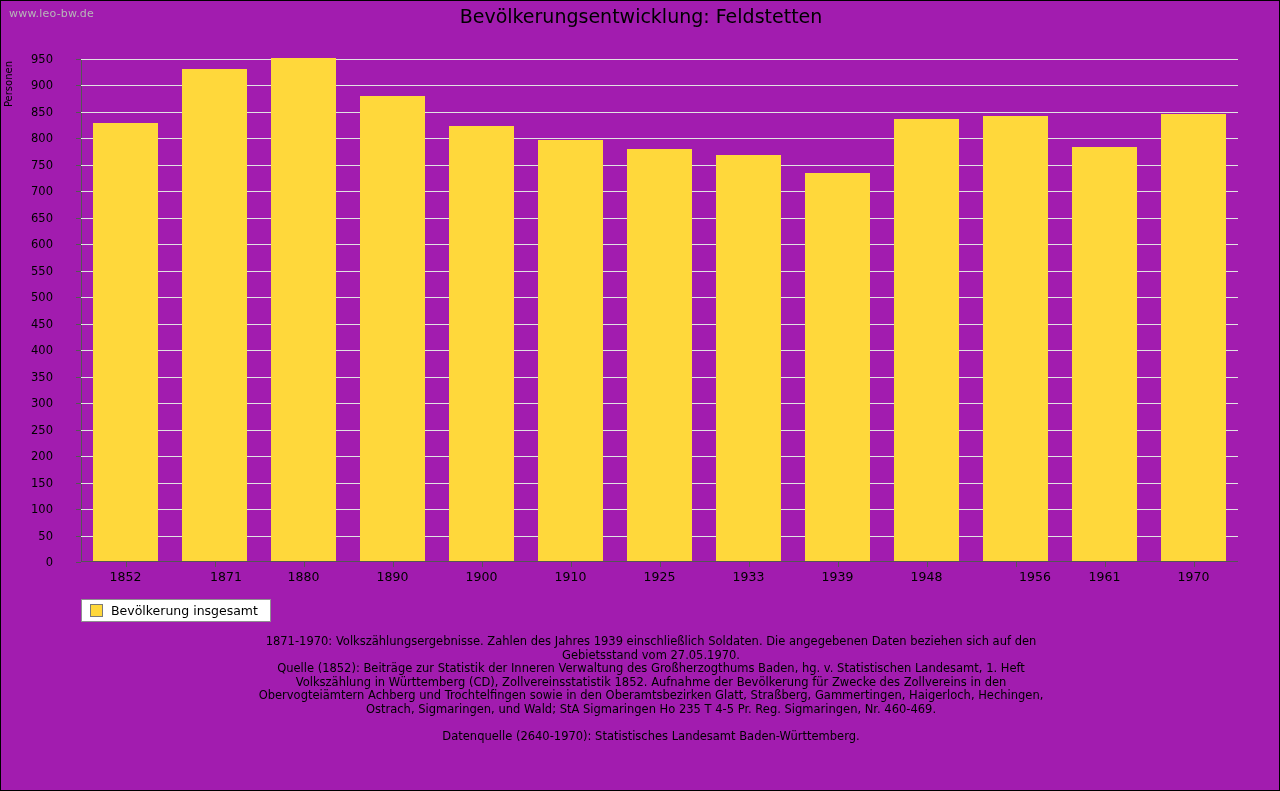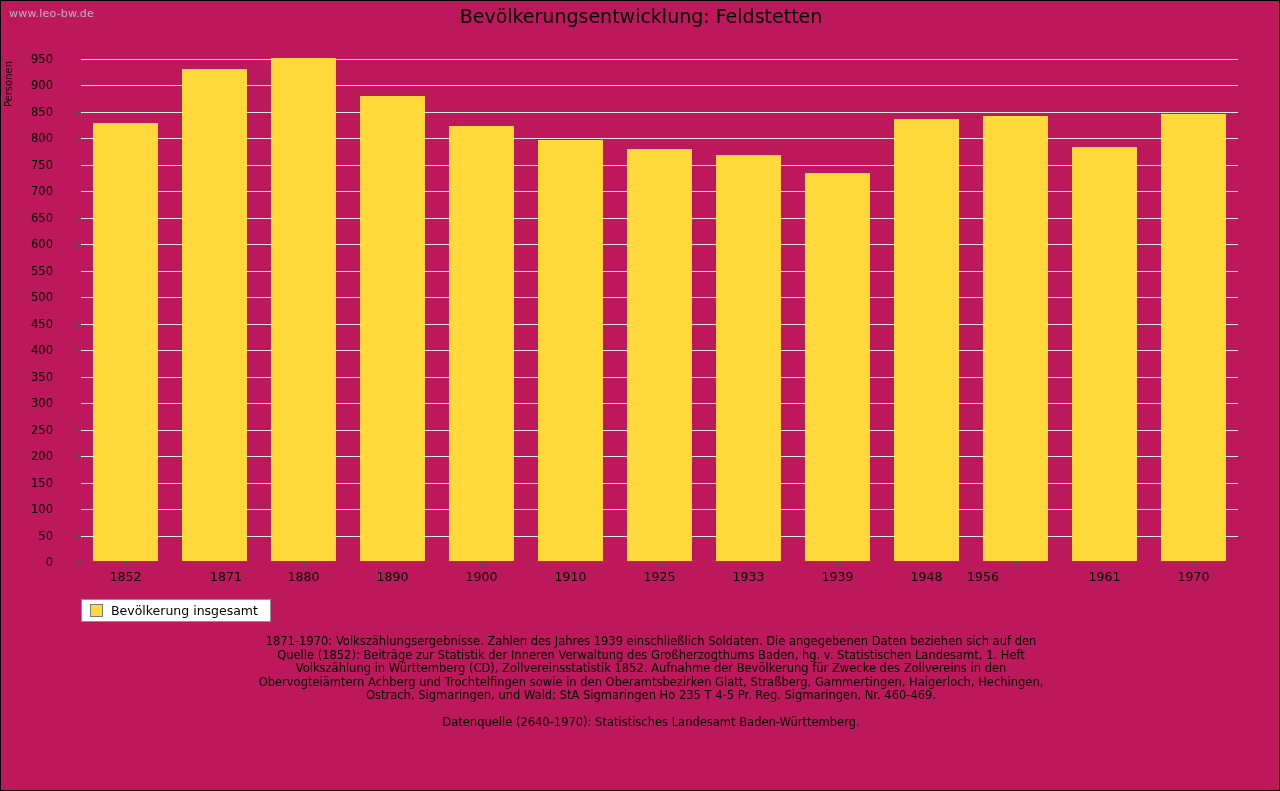--- a/index.html
+++ b/index.html
@@ -7,21 +7,21 @@
     padding: 0;
     background: #ffffff;
   }
   body {
     font-family: "DejaVu Sans", sans-serif;
   }
   #page {
     position: relative;
     width: 1280px;
     height: 791px;
-    background: #be185d;
+    background: #a21caf;
     border: 1px solid #000000;
     box-sizing: border-box;
     overflow: hidden;
   }
   #watermark {
     position: absolute;
     left: 8px;
     top: 6px;
     font-size: 11px;
     color: #b8b8b8;
@@ -271,32 +271,33 @@
       <div class="xtick-label" style="left: 124.5px;">1852</div>
       <div class="xtick-label" style="left: 225px; text-align: right;">1871</div>
       <div class="xtick-label" style="left: 302.5px;">1880</div>
       <div class="xtick-label" style="left: 391.5px;">1890</div>
       <div class="xtick-label" style="left: 480.5px;">1900</div>
       <div class="xtick-label" style="left: 569.5px;">1910</div>
       <div class="xtick-label" style="left: 658.5px;">1925</div>
       <div class="xtick-label" style="left: 747.5px;">1933</div>
       <div class="xtick-label" style="left: 836.5px;">1939</div>
       <div class="xtick-label" style="left: 925.5px;">1948</div>
-      <div class="xtick-label" style="left: 982px;">1956</div>
+      <div class="xtick-label" style="left: 1034px;">1956</div>
       <div class="xtick-label" style="left: 1103.5px;">1961</div>
       <div class="xtick-label" style="left: 1192.5px;">1970</div>
     </div>
 
   <div id="legend">
     <span class="swatch"></span>
     <span class="legend-label">Bevölkerung insgesamt</span>
   </div>
 
   <div id="notes">
     <div class="para">1871-1970: Volkszählungsergebnisse. Zahlen des Jahres 1939 einschließlich Soldaten. Die angegebenen Daten beziehen sich auf den</div>
+    <div class="para">Gebietsstand vom 27.05.1970.</div>
     <div class="para">Quelle (1852): Beiträge zur Statistik der Inneren Verwaltung des Großherzogthums Baden, hg. v. Statistischen Landesamt, 1. Heft</div>
     <div class="para">Volkszählung in Württemberg (CD), Zollvereinsstatistik 1852. Aufnahme der Bevölkerung für Zwecke des Zollvereins in den</div>
     <div class="para">Obervogteiämtern Achberg und Trochtelfingen sowie in den Oberamtsbezirken Glatt, Straßberg, Gammertingen, Haigerloch, Hechingen,</div>
     <div class="para">Ostrach, Sigmaringen, und Wald; StA Sigmaringen Ho 235 T 4-5 Pr. Reg. Sigmaringen, Nr. 460-469.</div>
     <div class="spacer"></div>
     <div class="para">Datenquelle (2640-1970): Statistisches Landesamt Baden-Württemberg.</div>
   </div>
 
 </div>
 

